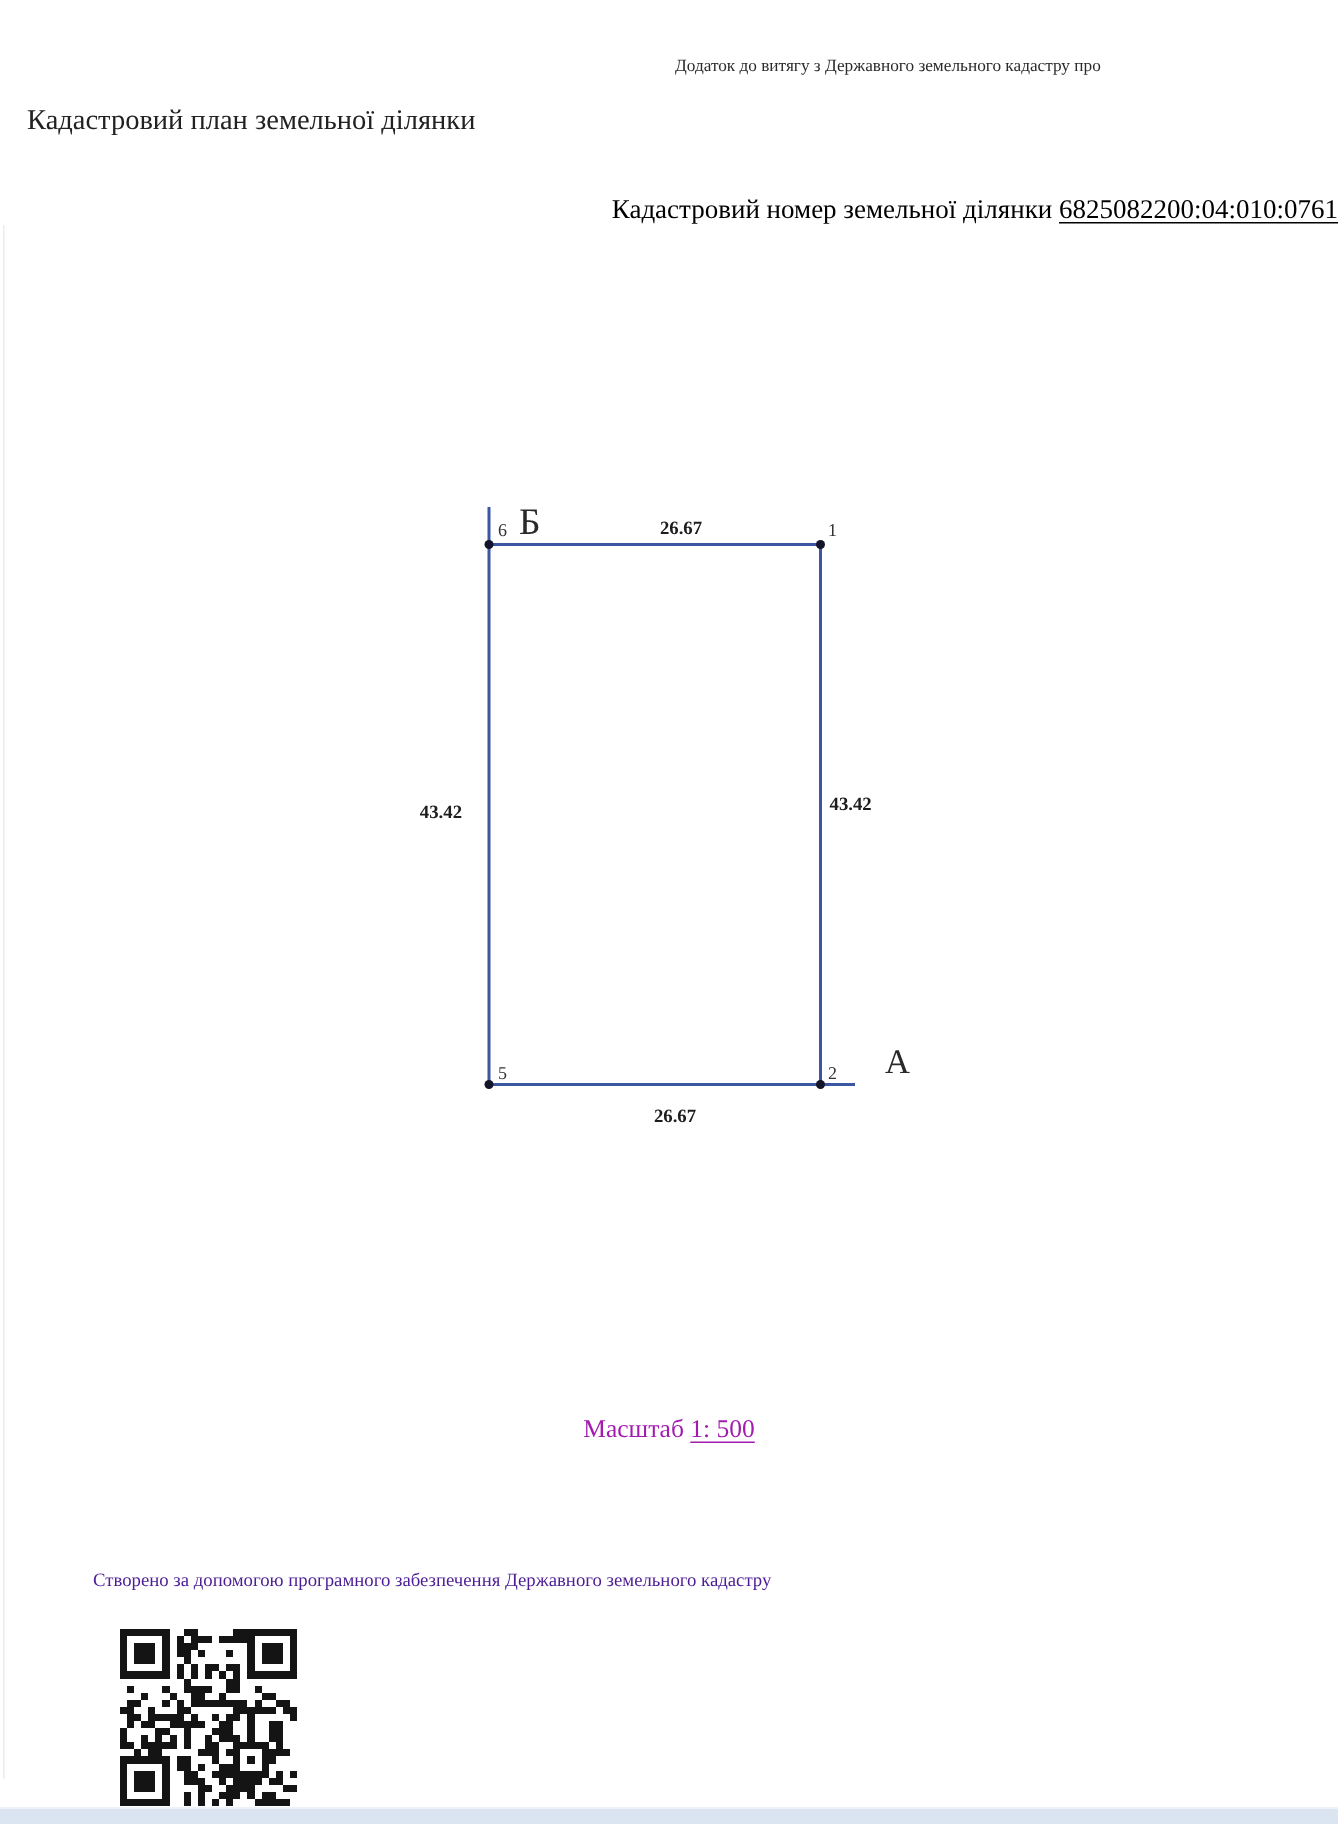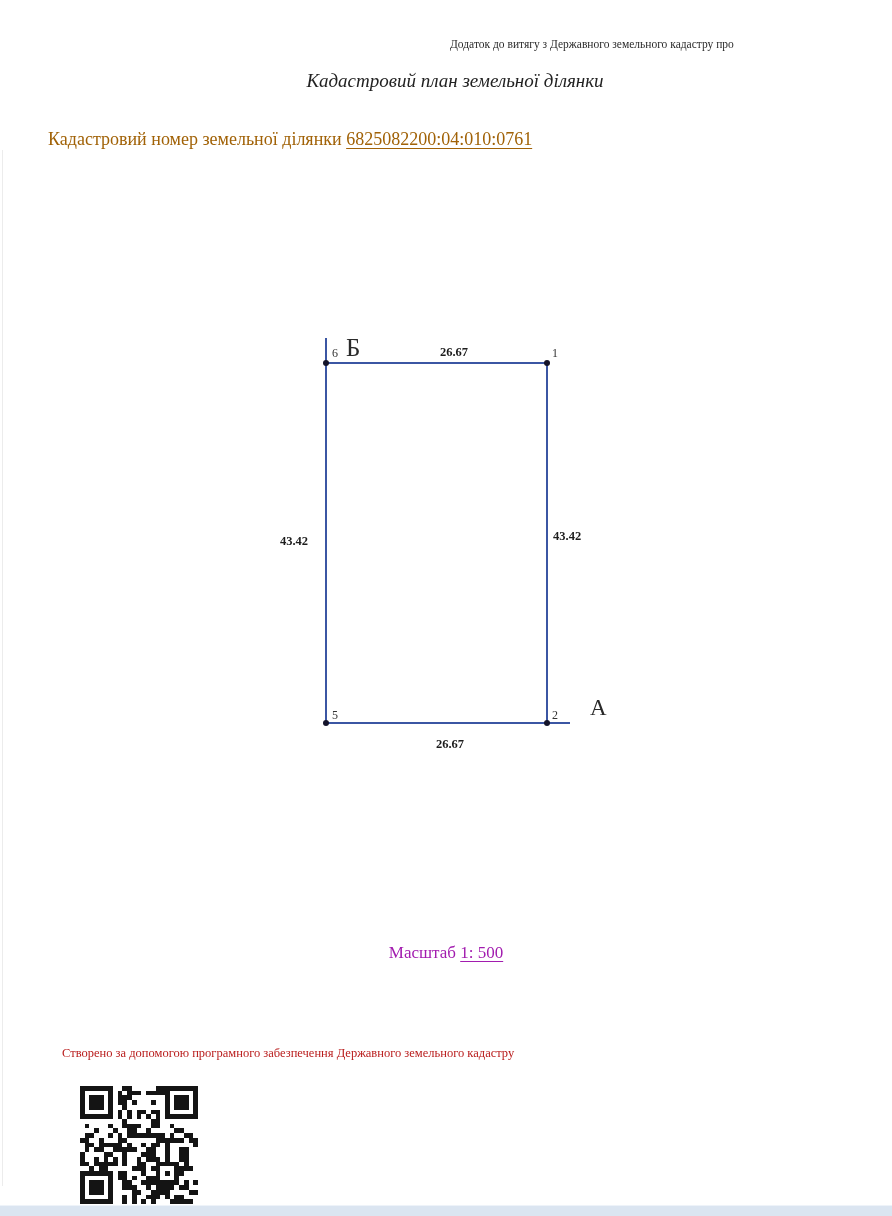--- a/index.html
+++ b/index.html
@@ -3,28 +3,28 @@
 <meta charset="utf-8">
 <style>
   html,body{margin:0;padding:0;}
   body{
     width:892px;height:1216px;background:#ffffff;position:relative;overflow:hidden;
     font-family:"Liberation Serif", serif;color:#1f1f1f;
   }
   .page{position:absolute;inset:0;background:#ffffff;}
   .page-edge{position:absolute;left:2px;top:150px;bottom:30px;width:1px;background:#ececec;}
   .annex{position:absolute;left:450px;top:24px;width:330px;font-size:11.5px;line-height:16px;color:#2b2b2b;margin-top:12px;}
-  .title{position:absolute;left:18px;right:0;top:70px;margin:0;text-align:center;
-         font-size:19px;font-weight:normal;color:#222;font-style:italic;}
-  .cad-line{position:absolute;left:48px;right:0;top:129px;text-align:left;font-size:18px;color:#a16207;}
+  .title{position:absolute;left:18px;right:0;top:70px;margin:0;
+         font-size:19px;font-weight:normal;color:#222;}
+  .cad-line{position:absolute;left:48px;right:0;top:129px;text-align:right;font-size:18px;color:#000000;}
   .u{text-decoration:underline;text-underline-offset:3px;}
   .plan{position:absolute;left:240px;top:320px;width:420px;height:450px;}
   .plan text{font-family:"Liberation Serif", serif;}
   .scale-line{position:absolute;left:0;right:0;top:943px;text-align:center;font-size:17px;color:#a21caf;}
-  .footer-note{position:absolute;left:62px;top:1046px;font-size:12.5px;color:#b91c1c;}
+  .footer-note{position:absolute;left:62px;top:1046px;font-size:12.5px;color:#4c1d95;}
   .qr{position:absolute;left:78px;top:1086px;width:122px;height:118px;}
   .qr rect{fill:#141414;}
   .bottom-bar{position:absolute;left:0;right:0;bottom:0;height:10px;background:#dbe5f1;border-top:1px solid #eef3f9;}
 </style>
 </head>
 <body>
 
 <div class="page">
 
   <div class="page-edge"></div>

